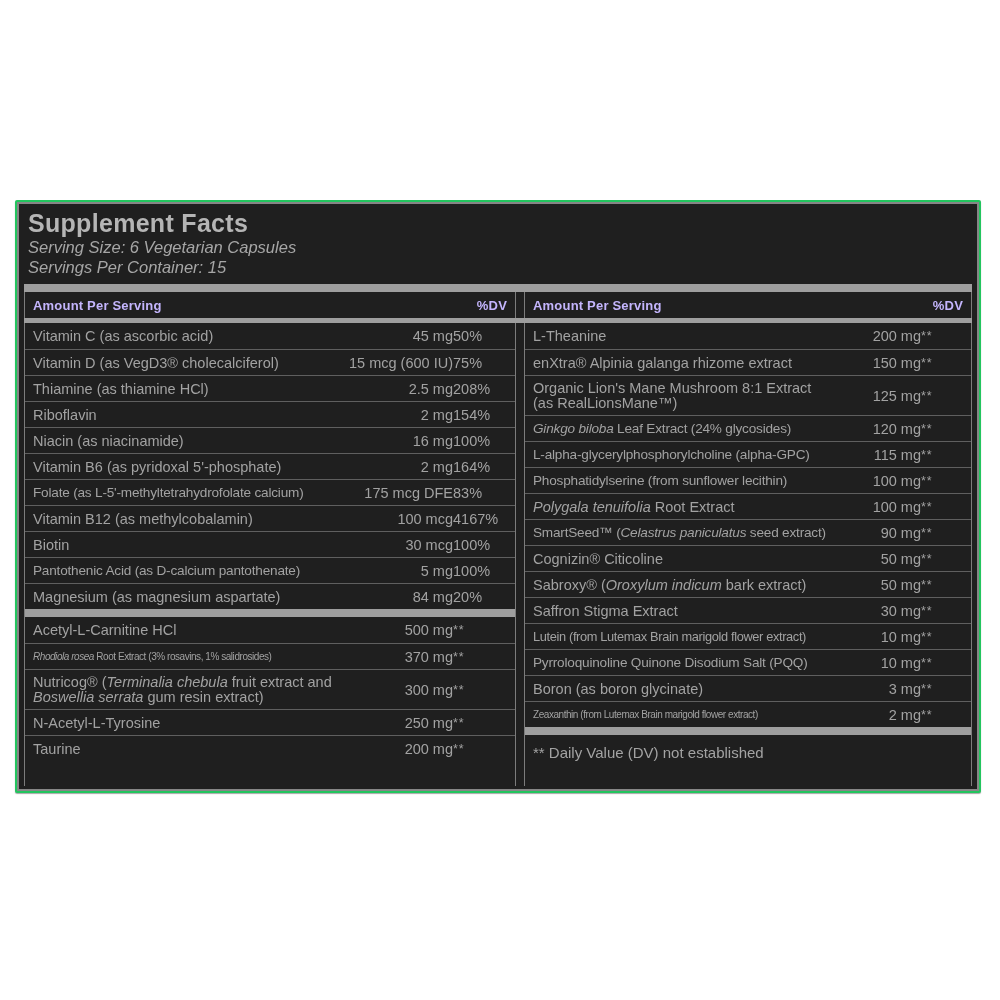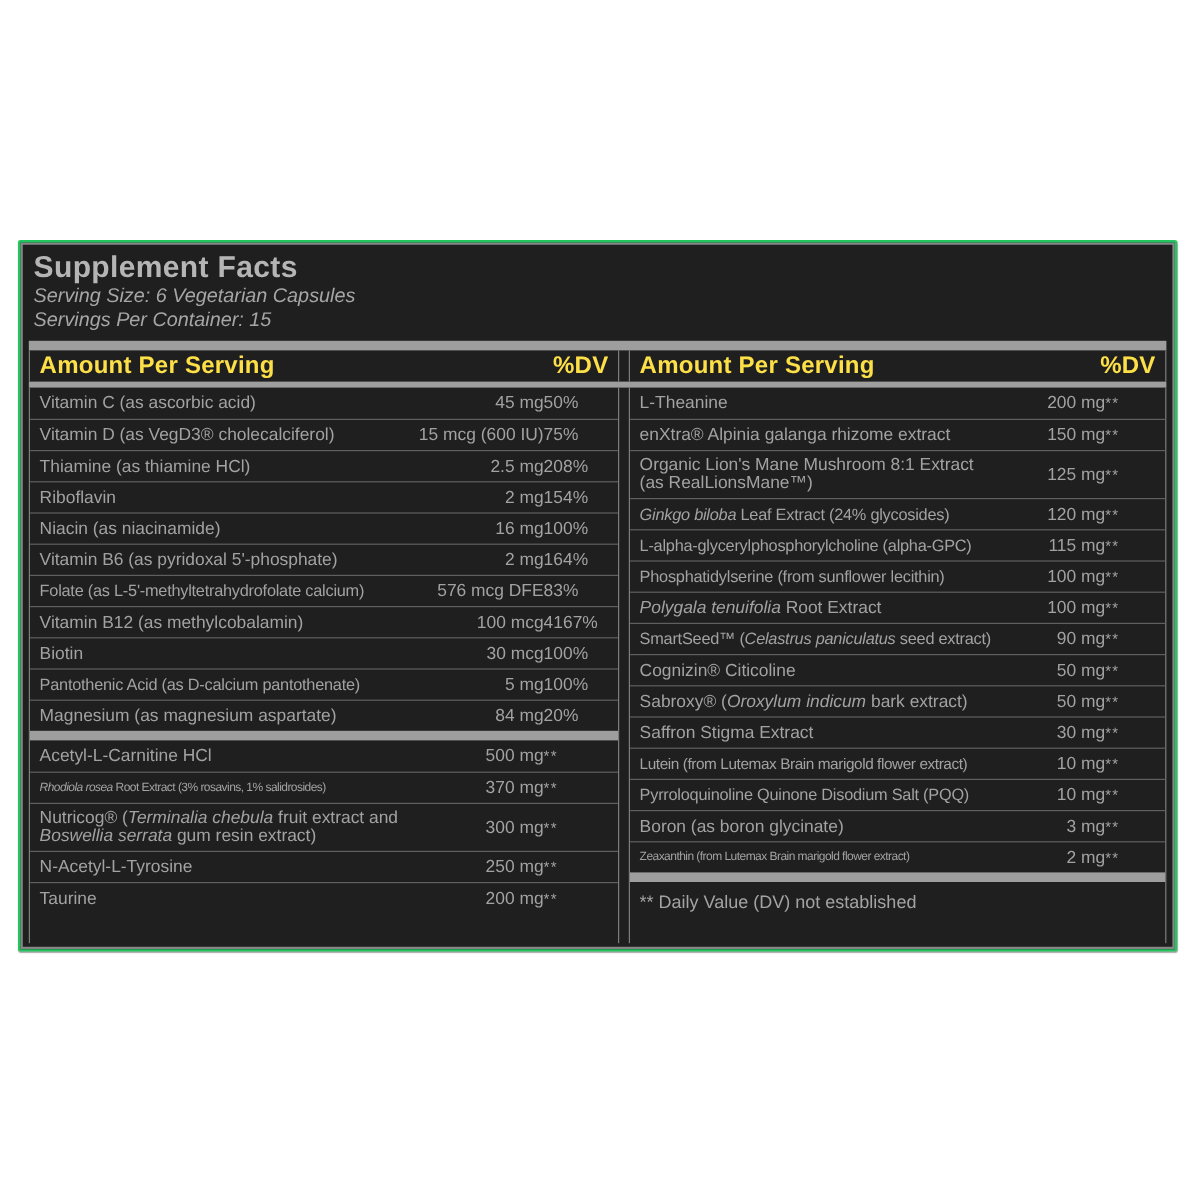--- a/index.html
+++ b/index.html
@@ -32,21 +32,21 @@
   .bar.thin { height: 5px; }
 
   .cols { display: flex; gap: 8px; }
   .col-l { width: 492px; flex: 0 0 492px; }
   .col-r { flex: 1; }
   .colbox { border-left: 1px solid #7c7c7c; border-right: 1px solid #7c7c7c; }
 
   .hdr-row {
     display: flex; justify-content: space-between; align-items: center;
     height: 26px; padding: 0 8px;
-    font-size: 20px; font-weight: bold; color: #fde047; letter-spacing: 0.2px;
+    font-size: 13px; font-weight: bold; color: #c4b5fd; letter-spacing: 0.2px;
   }
 
   .cols-body { min-height: 463px; align-items: stretch; }
 
   .row {
     display: flex; align-items: center;
     min-height: 26px; padding: 3px 8px;
     border-top: 1px solid #5f5f5f;
     font-size: 14.5px; line-height: 16px;
   }
@@ -122,21 +122,21 @@
           <span class="amt">16 mg</span>
           <span class="dv">100%</span>
         </div>
         <div class="row">
           <span class="nm"><span>Vitamin B6 (as pyridoxal 5'-phosphate)</span></span>
           <span class="amt">2 mg</span>
           <span class="dv">164%</span>
         </div>
         <div class="row">
           <span class="nm t1"><span>Folate (as L-5'-methyltetrahydrofolate calcium)</span></span>
-          <span class="amt">576 mcg DFE</span>
+          <span class="amt">175 mcg DFE</span>
           <span class="dv">83%</span>
         </div>
         <div class="row">
           <span class="nm"><span>Vitamin B12 (as methylcobalamin)</span></span>
           <span class="amt">100 mcg</span>
           <span class="dv">4167%</span>
         </div>
         <div class="row">
           <span class="nm"><span>Biotin</span></span>
           <span class="amt">30 mcg</span>

